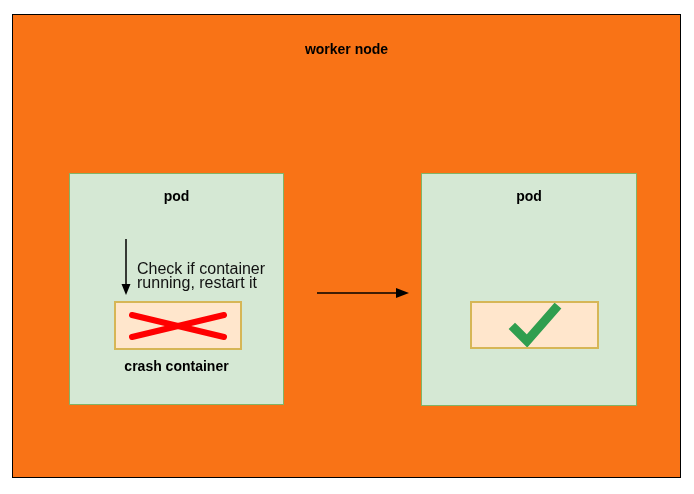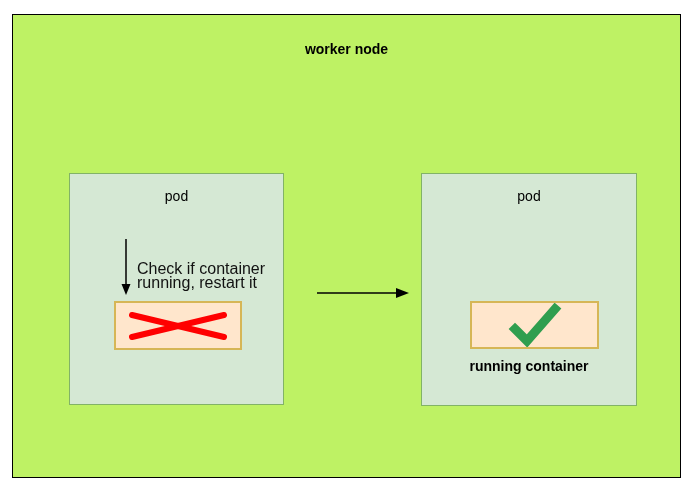--- a/index.html
+++ b/index.html
@@ -1,35 +1,35 @@
 <!DOCTYPE html>
 <html style="--pod-fill: #d5e8d4; --pod-border: #82b366; --container-fill: #ffe6cc; --container-border: #d6b656; --crash-x: #ff0000; --check: #2f9e4f; --arrow: #000000;"><head>
 <meta charset="utf-8">
 <style>
   * { margin: 0; padding: 0; box-sizing: border-box; }
   html, body { width: 694px; height: 494px; background: #ffffff; }
   body { font-family: "Liberation Sans", sans-serif; position: relative; overflow: hidden; }
 
   .worker-node {
     position: absolute; left: 12px; top: 14px; width: 669px; height: 464px;
-    border: 1px solid #000000; background: #bef264;
+    border: 1px solid #000000; background: #f97316;
   }
   .diagram-title {
     position: absolute; left: 0; top: 26px; width: 100%;
     text-align: center; font-weight: bold; font-size: 14px; color: #000000;
   }
   .pod {
     position: absolute; background: var(--pod-fill, #d5e8d4);
     border: 1px solid var(--pod-border, #82b366);
   }
   .pod-left  { left: 56px;  top: 158px; width: 215px; height: 232px; }
   .pod-right { left: 408px; top: 158px; width: 216px; height: 233px; }
   .pod-label {
     position: absolute; top: 14px; left: 0; width: 100%;
-    text-align: center; font-weight: normal; font-size: 14px; color: #000000;
+    text-align: center; font-weight: bold; font-size: 14px; color: #000000;
   }
   .container-box {
     position: absolute; background: var(--container-fill, #ffe6cc);
     border: 2px solid var(--container-border, #d6b656);
     display: flex; align-items: center; justify-content: center;
   }
   .container-left  { left: 44px; top: 127px; width: 128px; height: 49px; }
   .container-right { left: 48px; top: 127px; width: 129px; height: 48px; }
   .container-label {
     position: absolute; top: 184px; left: 0; width: 100%;
@@ -66,32 +66,32 @@
       <div>running, restart it</div>
     </div>
 
     <div class="container-box container-left">
       <svg width="104" height="32" viewBox="0 0 104 32">
         <line class="x-line" x1="6" y1="5" x2="98" y2="27"></line>
         <line class="x-line" x1="98" y1="5" x2="6" y2="27"></line>
       </svg>
     </div>
 
+    <div class="container-label">crash container</div>
   </div>
 
   <svg class="harrow" width="100" height="20" viewBox="0 0 100 20">
     <line class="arrow-stroke" x1="4" y1="10" x2="84" y2="10"></line>
     <polygon class="arrow-head" points="96,10 83,5 83,15"></polygon>
   </svg>
 
   <div class="pod pod-right">
     <div class="pod-label">pod</div>
 
     <div class="container-box container-right">
       <svg width="56" height="44" viewBox="0 0 56 44">
         <polyline class="check-stroke" points="8,26 20,38 48,6"></polyline>
       </svg>
     </div>
 
-    <div class="container-label">running container</div>
   </div>
 
 </div>
 
 </body></html>

